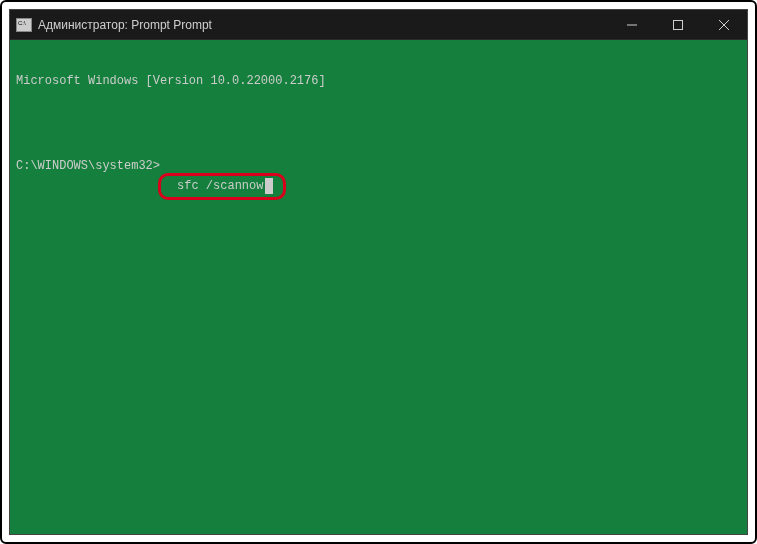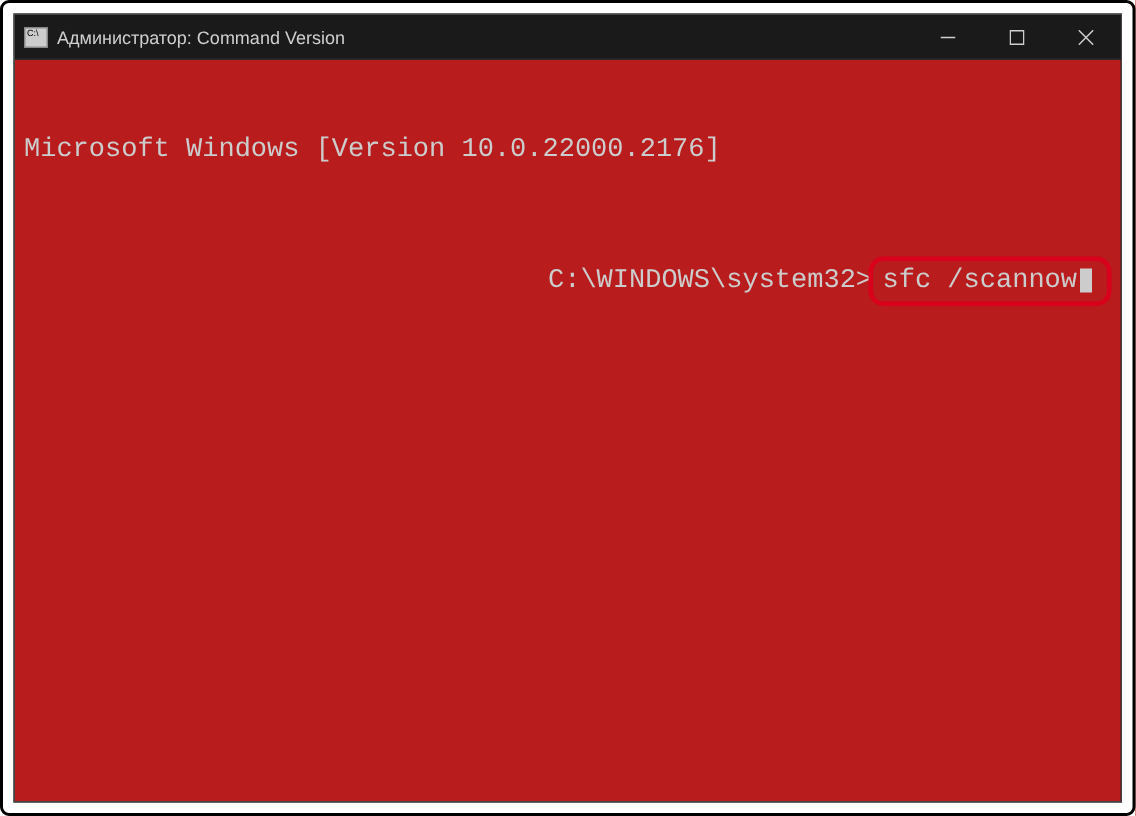--- a/index.html
+++ b/index.html
@@ -79,69 +79,69 @@
       justify-content: center;
       color: #cfcfcf;
       cursor: pointer;
     }
     .win-btn svg {
       width: 10px;
       height: 10px;
     }
     .terminal {
       flex: 1;
-      background: #b91c1c;
+      background: #15803d;
       color: #cccccc;
-      font-size: 18px;
+      font-size: 12px;
       line-height: 1.25;
       padding: 4px 6px;
       white-space: pre;
       overflow: hidden;
       position: relative;
       font-family: Consolas, 'Courier New', monospace;
     }
     .term-line {
       white-space: pre;
     }
     .prompt-line {
       display: flex;
       align-items: center;
       margin-top: 14px;
       position: relative;
-      justify-content: flex-end;
     }
     .prompt-text {
       white-space: pre;
     }
     .highlight-box {
       border: 3px solid #d9001b;
       border-radius: 10px;
-      padding: 2px 10px 3px 6px;
+      padding: 2px 10px 3px 16px;
       margin-left: -2px;
       display: inline-flex;
       align-items: center;
+      margin-top: 40px;
     }
     .cursor {
       display: inline-block;
       width: 8px;
       height: 16px;
       background: #cccccc;
       margin-left: 2px;
       vertical-align: middle;
     }
   </style>
 </head>
 <body>
 
 <div class="outer-frame">
   <div class="window">
     <div class="titlebar">
       <div class="titlebar-left">
         <span class="app-icon"></span>
-        <span class="title-text">Администратор: Command Version</span>
+        <span class="title-text">Администратор: Prompt Prompt</span>
       </div>
       <div class="window-controls">
         <div class="win-btn">
           <svg viewBox="0 0 10 10">
             <line x1="0" y1="5" x2="10" y2="5" stroke="#cfcfcf" stroke-width="1"></line>
           </svg>
         </div>
         <div class="win-btn">
           <svg viewBox="0 0 10 10">
             <rect x="0.5" y="0.5" width="9" height="9" stroke="#cfcfcf" stroke-width="1" fill="none"></rect>

